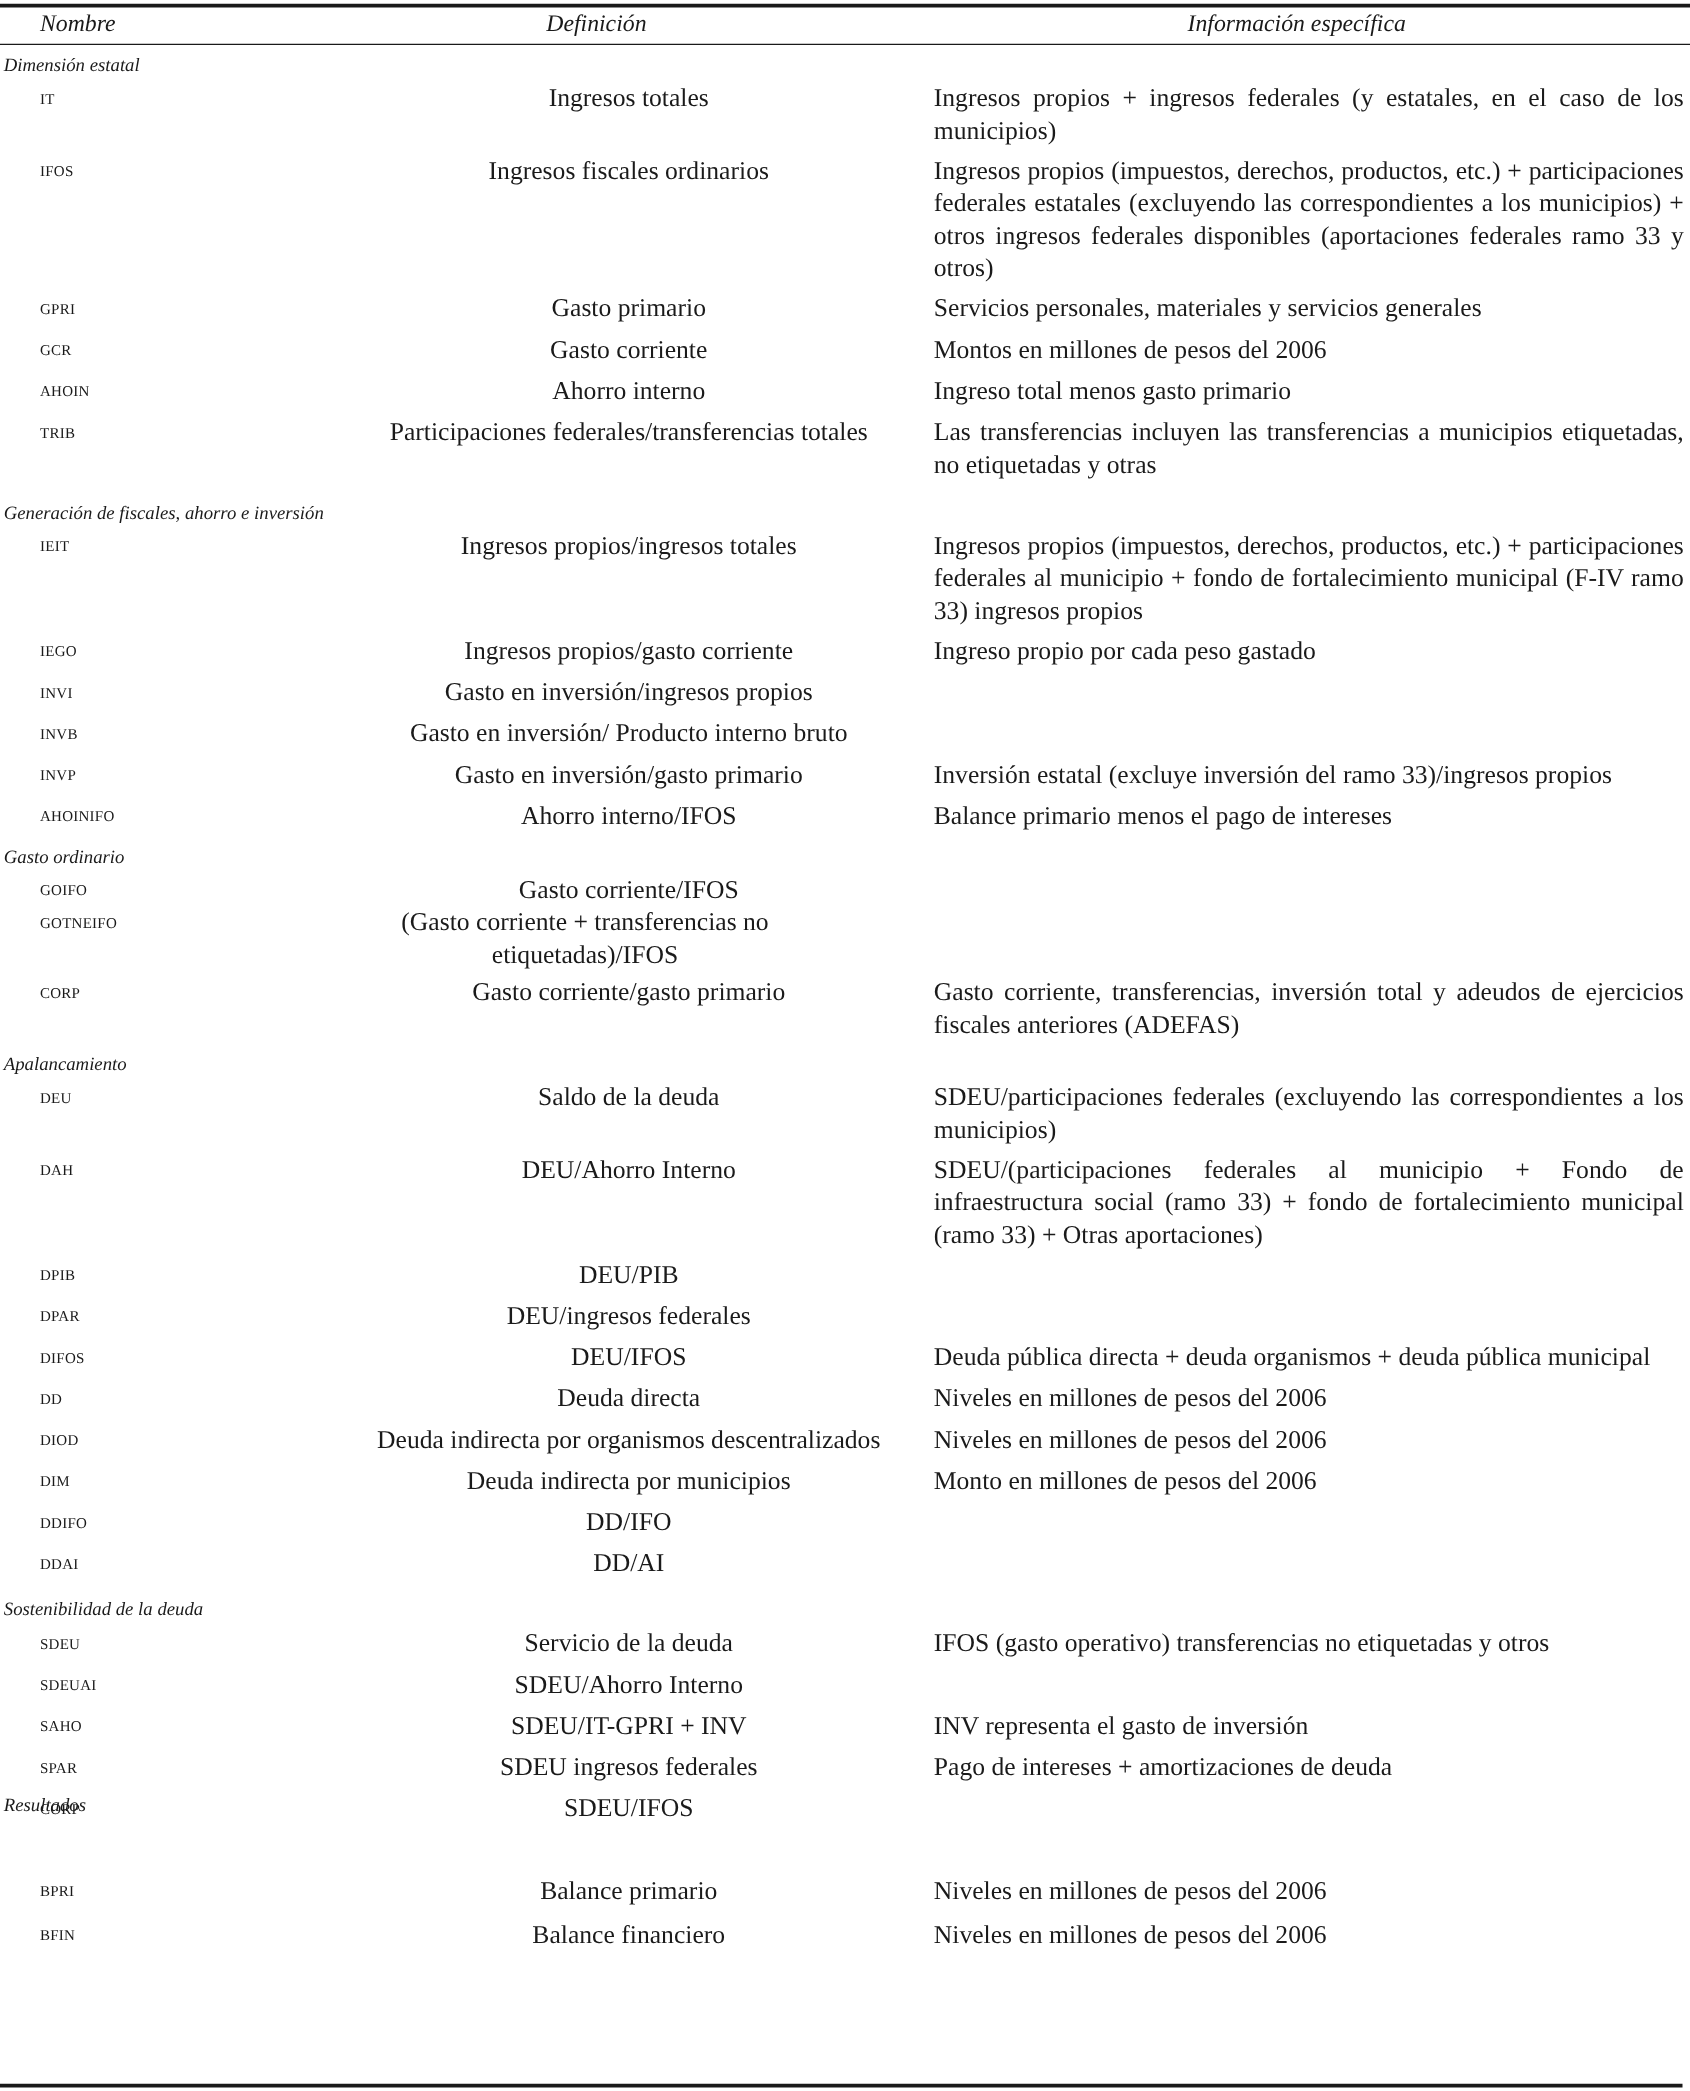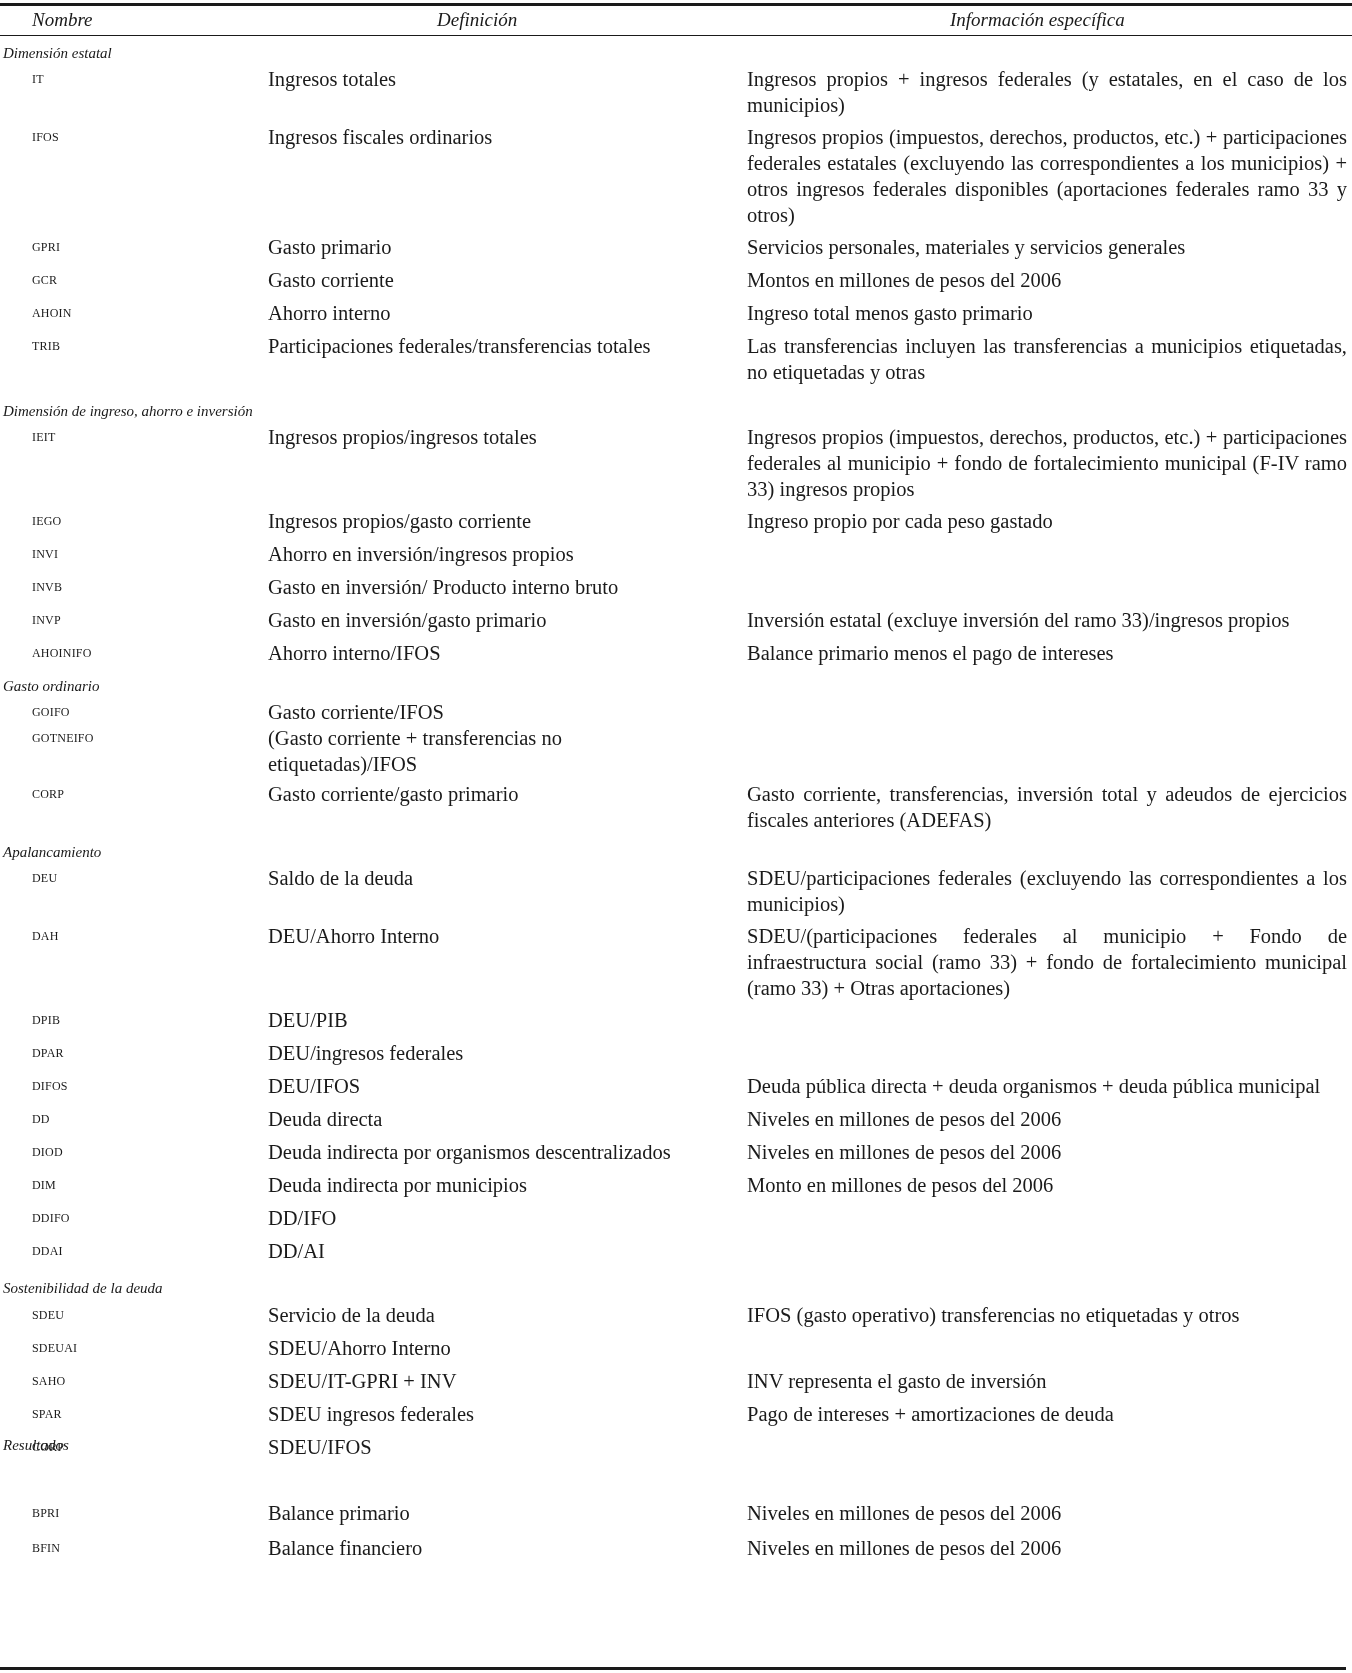--- a/index.html
+++ b/index.html
@@ -13,21 +13,21 @@
   .rule-bottom { position: absolute; left: 0; top: 1667px; width: 1346px; height: 3px; background: #1a1a1a; }
 
   .th { position: absolute; top: 6px; font-style: italic; font-size: 19px; line-height: 28px; }
   .th-name { left: 32px; }
   .th-def { left: 437px; font-family: Liberation Serif, serif; }
   .th-info { left: 950px; }
 
   .row { position: absolute; left: 0; width: 1352px; }
   .section { position: absolute; left: 3px; font-style: italic; font-size: 15px; white-space: nowrap; }
   .name { position: absolute; left: 32px; font-size: 12px; letter-spacing: 0.2px; white-space: nowrap; }
-  .def { position: absolute; left: 268px; width: 470px; }
+  .def { position: absolute; left: 268px; width: 470px; text-align: center; }
   .info { position: absolute; left: 747px; width: 600px; text-align: justify; }
 </style>
 </head>
 <body>
 
 <div>
   <div class="rule-top"></div>
   <div class="th th-name">Nombre</div>
   <div class="th th-def">Definición</div>
   <div class="th th-info">Información específica</div>
@@ -58,34 +58,34 @@
     <span class="name">AHOIN</span>
     <span class="def">Ahorro interno</span>
     <span class="info">Ingreso total menos gasto primario</span>
   </div>
   <div class="row" style="top:333px">
     <span class="name">TRIB</span>
     <span class="def">Participaciones federales/transferencias totales</span>
     <span class="info">Las transferencias incluyen las transferencias a municipios etiquetadas, no etiquetadas y otras</span>
   </div>
 
-  <div class="section" style="top:398px">Dimensión de ingreso, ahorro e inversión</div>
+  <div class="section" style="top:398px">Generación de fiscales, ahorro e inversión</div>
   <div class="row" style="top:424px">
     <span class="name">IEIT</span>
     <span class="def">Ingresos propios/ingresos totales</span>
     <span class="info">Ingresos propios  (impuestos, derechos, productos, etc.) + participaciones federales al municipio + fondo de fortalecimiento municipal (F-IV ramo 33) ingresos propios</span>
   </div>
   <div class="row" style="top:508px">
     <span class="name">IEGO</span>
     <span class="def">Ingresos propios/gasto corriente</span>
     <span class="info">Ingreso propio por cada peso gastado</span>
   </div>
   <div class="row" style="top:541px">
     <span class="name">INVI</span>
-    <span class="def">Ahorro en inversión/ingresos propios</span>
+    <span class="def">Gasto en inversión/ingresos propios</span>
     <span class="info"></span>
   </div>
   <div class="row" style="top:574px">
     <span class="name">INVB</span>
     <span class="def">Gasto en inversión/ Producto interno bruto</span>
     <span class="info"></span>
   </div>
   <div class="row" style="top:607px">
     <span class="name">INVP</span>
     <span class="def">Gasto en inversión/gasto primario</span>

